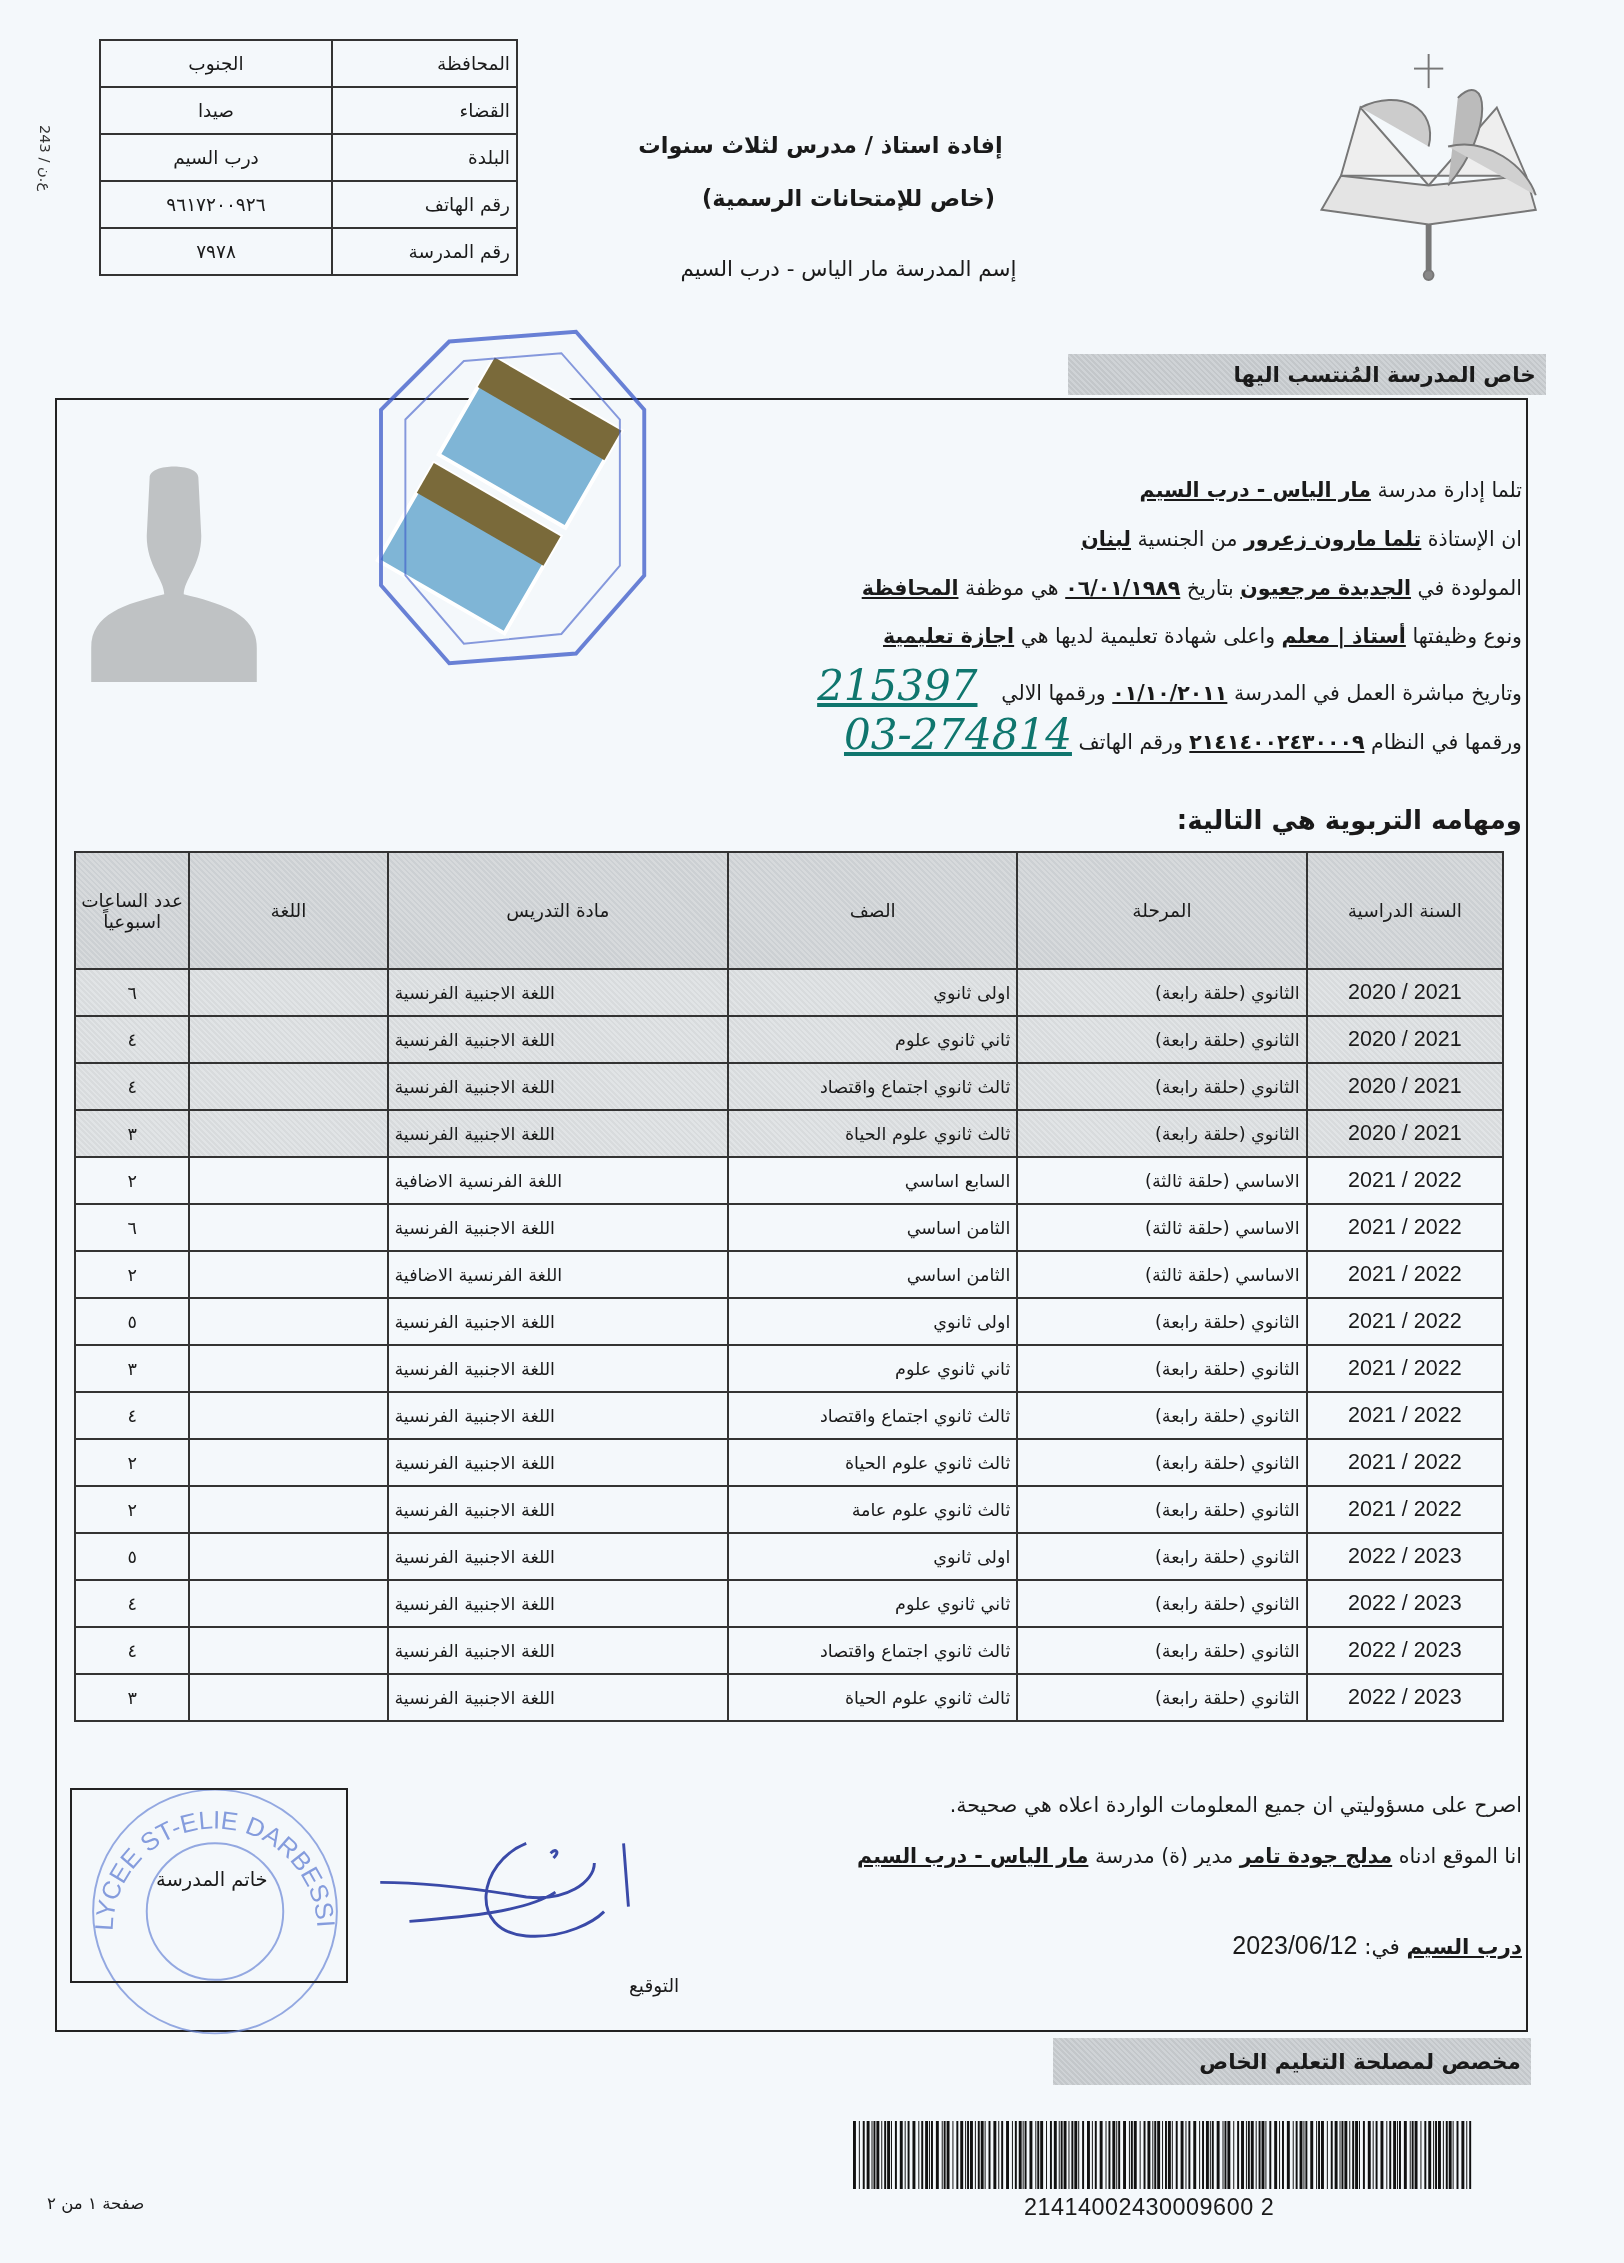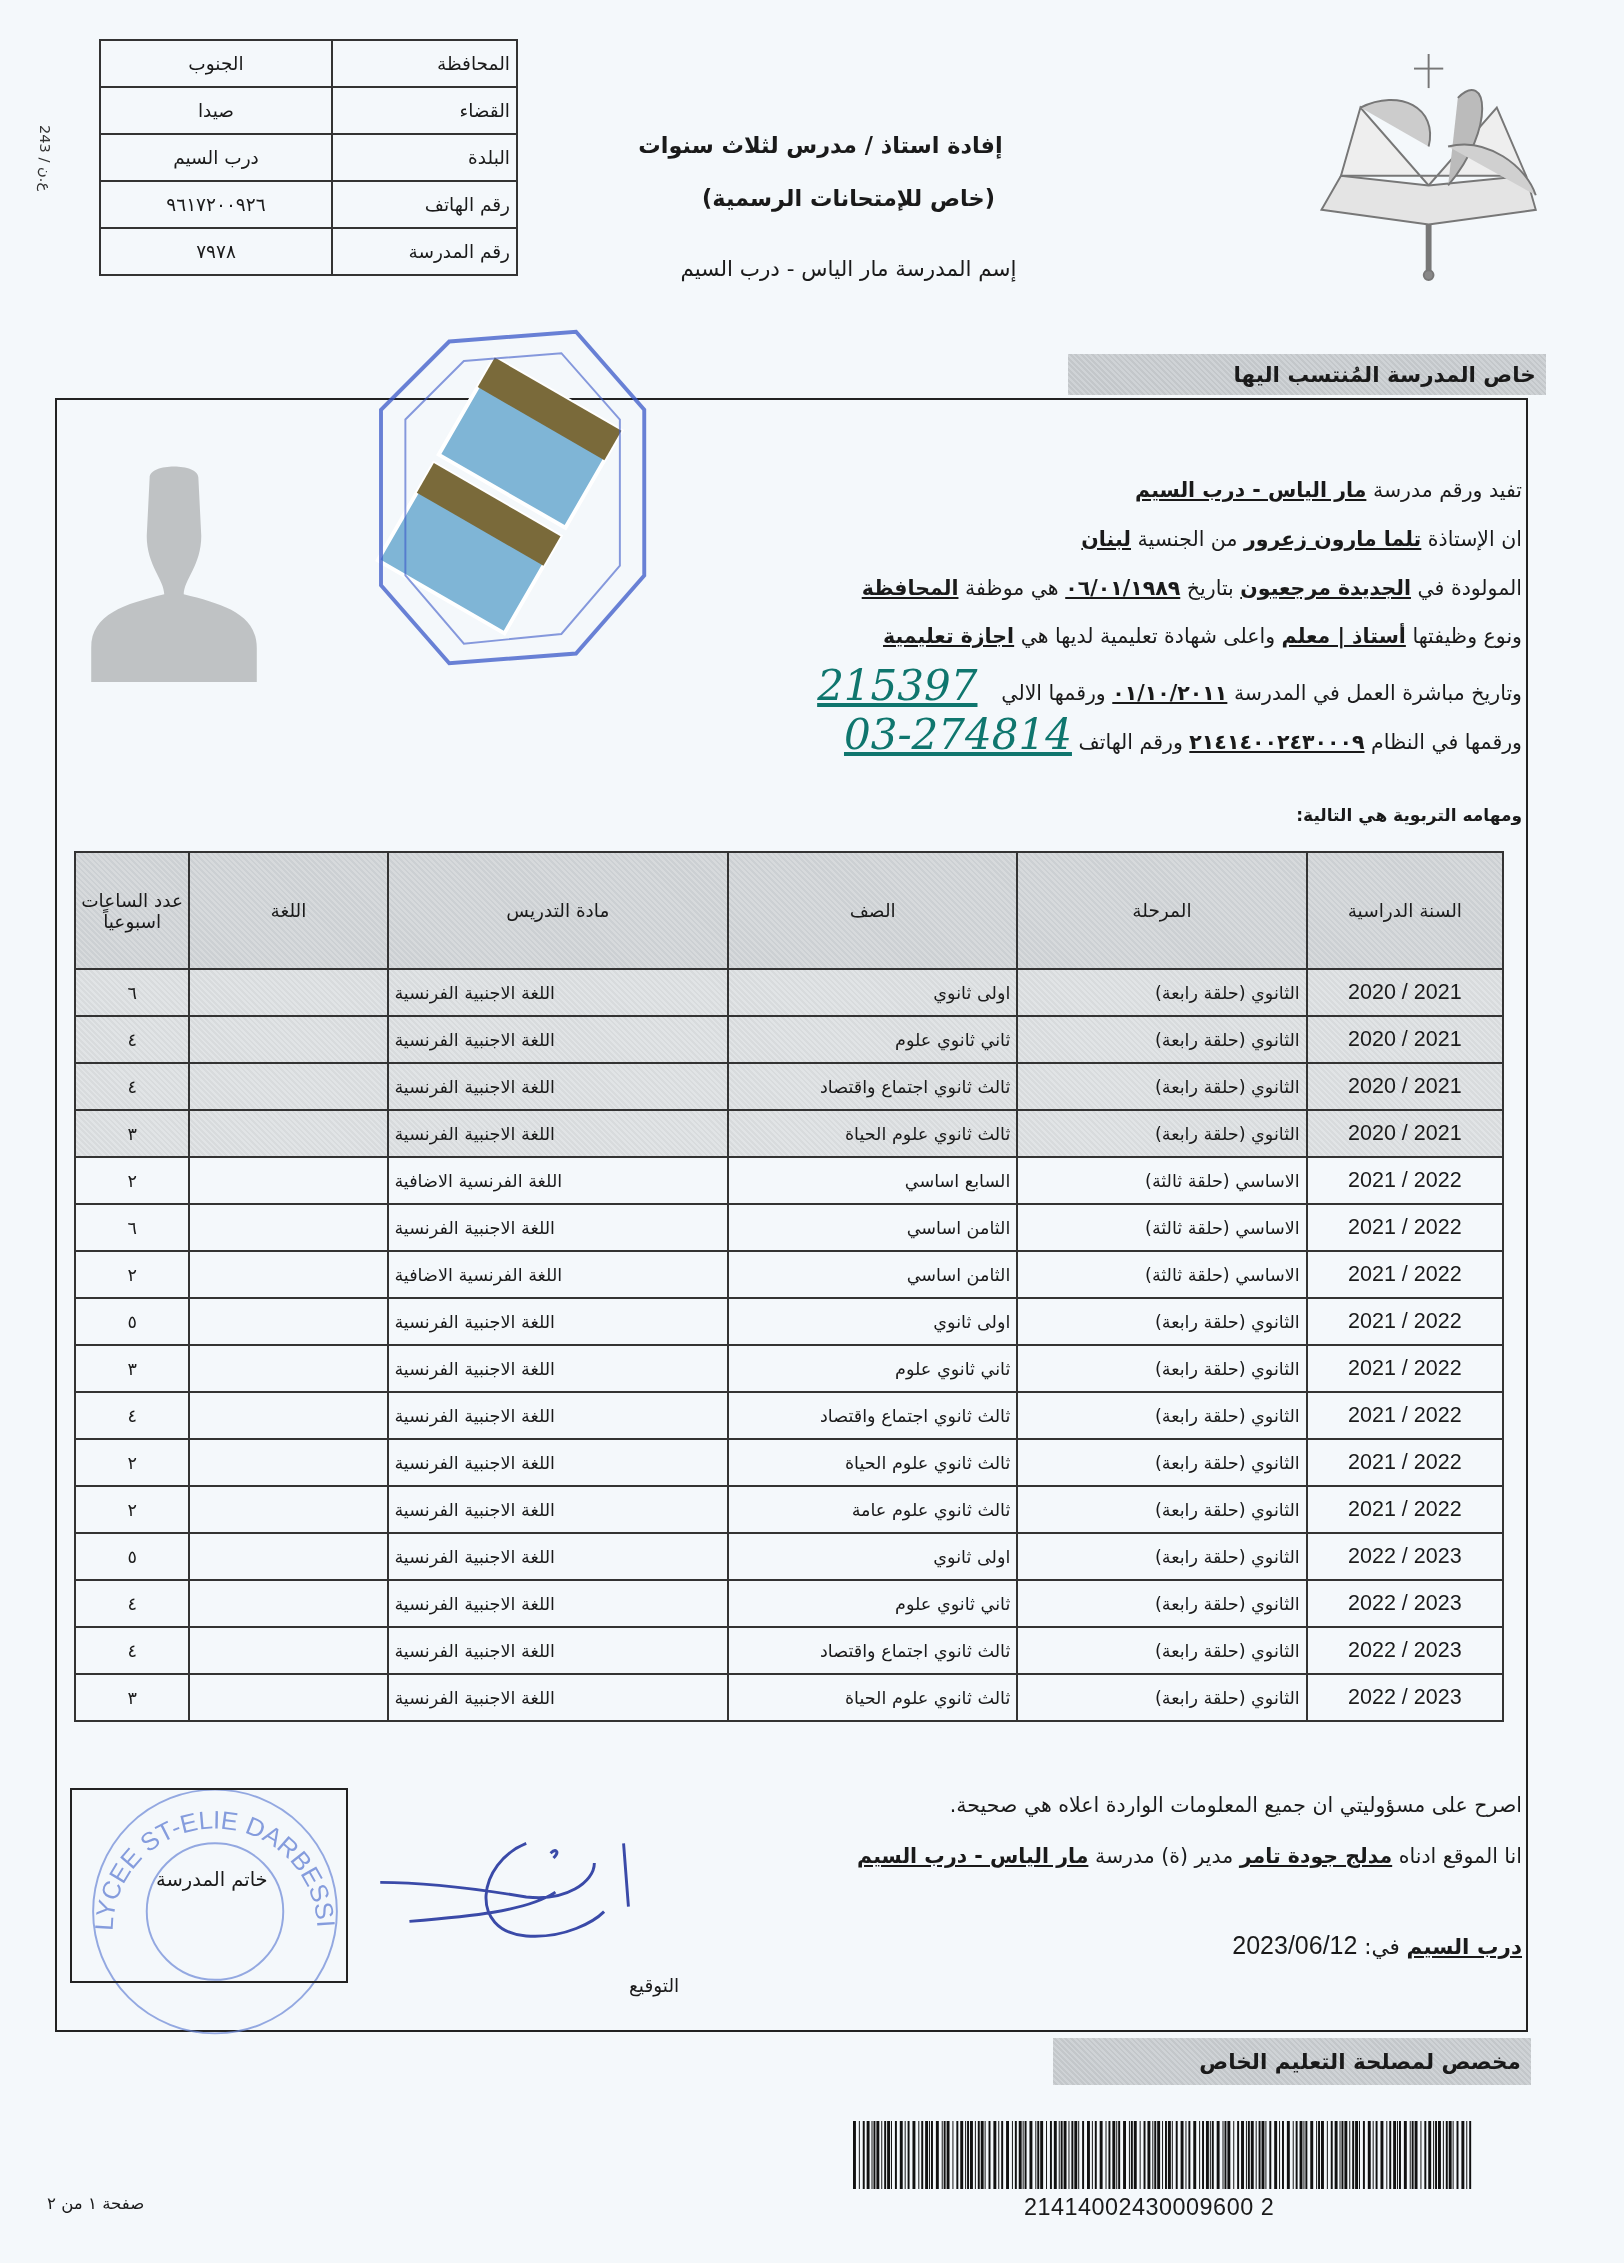--- a/index.html
+++ b/index.html
@@ -43,21 +43,21 @@
   }
 
   #avatar { left: 86px; top: 458px; width: 176px; height: 224px; }
   #stamps { left: 254px; top: 322px; width: 410px; height: 390px; }
 
   .para { right: 103px; font-size: 20.5px; line-height: 49px; white-space: nowrap; }
   .u { text-decoration: underline; font-weight: bold; }
   .un { text-decoration: underline; }
   .hand { font-family: "DejaVu Serif", serif; font-style: italic; color: #0f766e; font-size: 42px; }
 
-  #tasks-heading { right: 103px; top: 805px; font-weight: bold; font-size: 17px; }
+  #tasks-heading { right: 103px; top: 805px; font-weight: bold; font-size: 26px; }
 
   #tasks-table {
     left: 74px; top: 851px; width: 1430px; border-collapse: collapse;
     border: 2.9px solid #222; font-size: 17.6px;
   }
   #tasks-table th {
     background: repeating-linear-gradient(45deg,#d7dadc 0 2px,#ccd0d3 2px 3.9px);
     border: 2px solid #333; height: 113px; font-weight: normal; font-size: 18.5px; margin-top: 33px;
   }
   #tasks-table td { border: 2px solid #333; height: 45px; padding: 0 5.9px; }
@@ -145,21 +145,21 @@
     <rect x="160" y="40" width="150" height="115" fill="#7fb5d6" stroke="#fff" stroke-width="4"></rect>
     <rect x="160" y="40" width="150" height="35" fill="#7a6a3a"></rect>
     <rect x="160" y="165" width="150" height="115" fill="#7fb5d6" stroke="#fff" stroke-width="4"></rect>
     <rect x="160" y="165" width="150" height="35" fill="#7a6a3a"></rect>
   </g>
   <polygon points="200,20 330,10 400,90 400,260 330,340 200,350 130,270 130,90" fill="none" stroke="#3a58c8" stroke-width="4" opacity="0.75"></polygon>
   <polygon points="215,40 315,32 375,100 375,250 315,320 215,330 155,260 155,100" fill="none" stroke="#3a58c8" stroke-width="2" opacity="0.6"></polygon>
 </svg>
 
 <div class="abs para rtl" style="top:466px">
-  <span>تفيد ورقم مدرسة</span>
+  <span>تلما إدارة مدرسة</span>
   <span class="u">مار الياس - درب السيم</span>
 </div>
 <div class="abs para rtl" style="top:515px">
   <span>ان الإستاذة</span>
   <span class="u">تلما مارون زعرور</span>
   <span>من الجنسية</span>
   <span class="u">لبنان</span>
 </div>
 <div class="abs para rtl" style="top:564px">
   <span>المولودة في</span>

